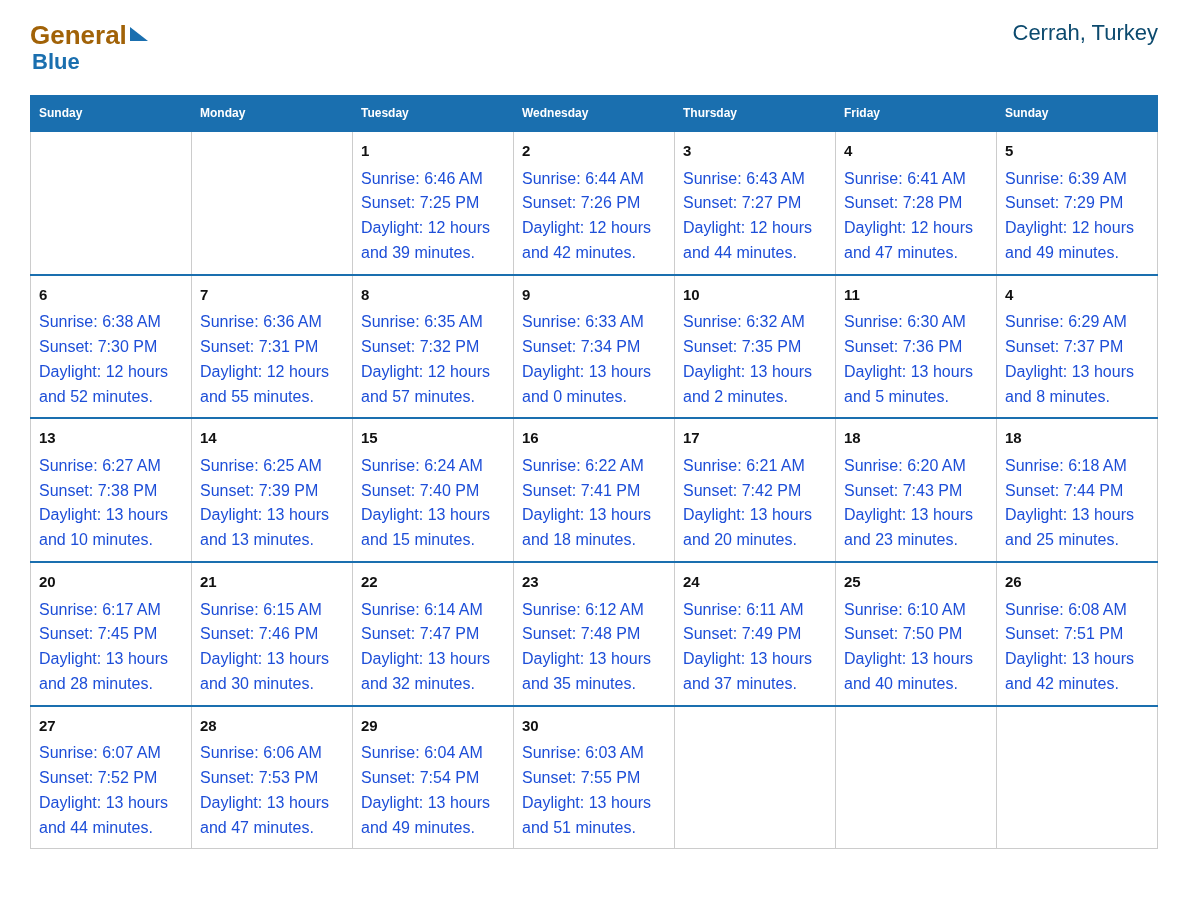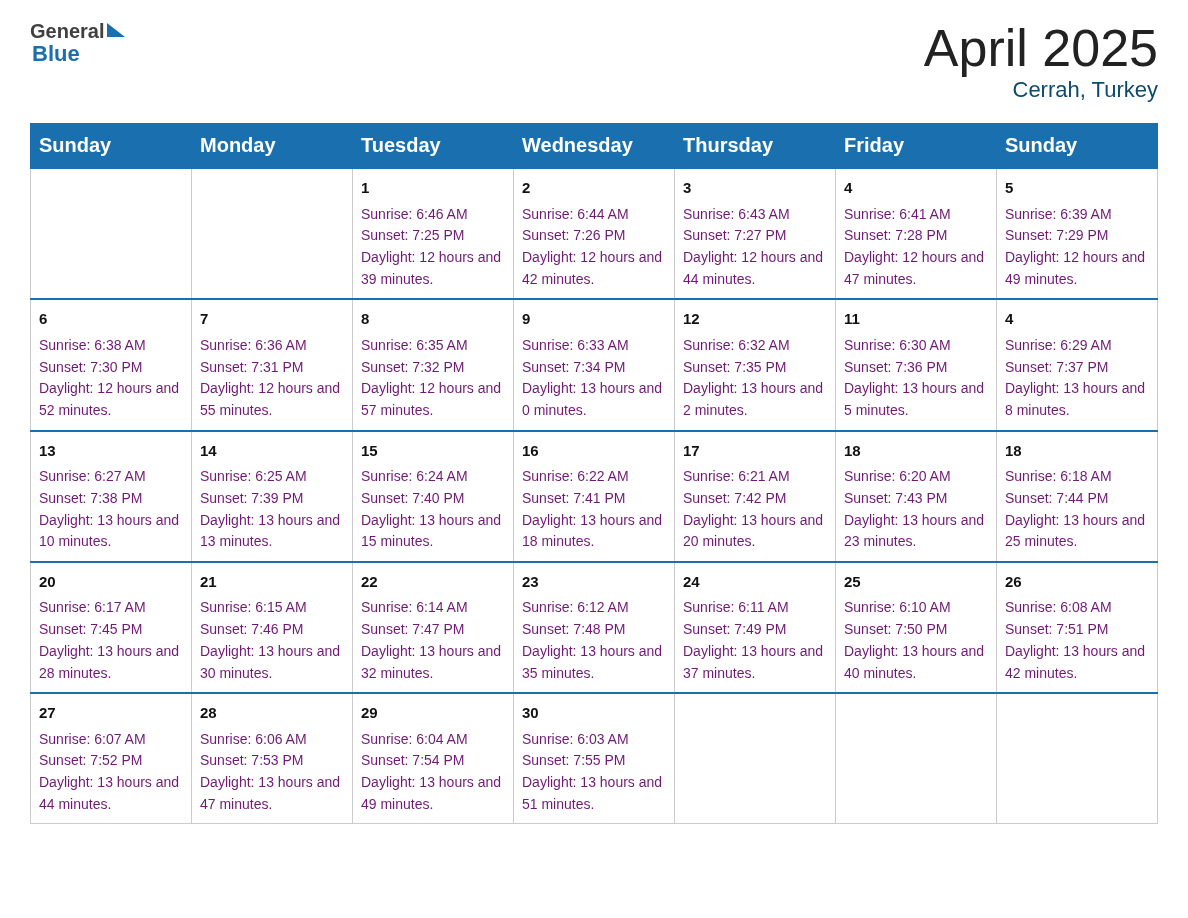--- a/index.html
+++ b/index.html
@@ -42,21 +42,21 @@
       font-weight: normal;
       color: #0c4a6e;
     }
     .calendar {
       width: 100%;
       border-collapse: collapse;
     }
     .calendar thead tr th {
       background-color: #1a6faf;
       color: #fff;
-      font-size: 20px;
+      font-size: 12px;
       font-weight: bold;
       padding: 10px 8px;
       text-align: left;
       border: 1px solid #1a6faf;
     }
     .calendar tbody tr td {
       vertical-align: top;
       padding: 8px 8px;
       border: 1px solid #ccc;
       border-top: 2px solid #1a6faf;
@@ -67,36 +67,36 @@
       line-height: 1.5;
     }
     .calendar tbody tr td .day-num {
       font-size: 15px;
       font-weight: bold;
       display: block;
       margin-bottom: 4px;
       color: #111;
     }
     .calendar tbody tr td .day-info {
-      font-size: 14px;
-      color: #701a75;
+      font-size: 16px;
+      color: #1d4ed8;
       line-height: 1.55;
     }
     .calendar tbody tr td.empty {
       border-top: 2px solid #1a6faf;
     }
     
     .logo-wrapper {
       display: flex;
       align-items: center;
     }
     .logo-text-general {
-      font-size: 20px;
-      font-weight: bold;
-      color: #404040;
+      font-size: 26px;
+      font-weight: bold;
+      color: #a16207;
     }
     .logo-arrow {
       display: inline-block;
       width: 0;
       height: 0;
       border-style: solid;
       border-width: 14px 0 0 18px;
       border-color: transparent transparent transparent #1a6faf;
       margin-left: 3px;
       margin-bottom: 4px;
@@ -107,21 +107,20 @@
 
 <div class="header">
   <div class="logo">
     <div class="logo-wrapper">
       <span class="logo-text-general">General</span>
       <span class="logo-arrow"></span>
     </div>
     <div class="logo-bottom">Blue</div>
   </div>
   <div class="title-block">
-    <h1>April 2025</h1>
     <h2>Cerrah, Turkey</h2>
   </div>
 </div>
 
 <table class="calendar">
   <thead>
     <tr>
     <th>Sunday</th>
         <th>Monday</th>
         <th>Tuesday</th>
@@ -167,21 +166,21 @@
         </td>
         <td>
           <span class="day-num">8</span>
           <div class="day-info">Sunrise: 6:35 AM<br>Sunset: 7:32 PM<br>Daylight: 12 hours and 57 minutes.</div>
         </td>
         <td>
           <span class="day-num">9</span>
           <div class="day-info">Sunrise: 6:33 AM<br>Sunset: 7:34 PM<br>Daylight: 13 hours and 0 minutes.</div>
         </td>
         <td>
-          <span class="day-num">12</span>
+          <span class="day-num">10</span>
           <div class="day-info">Sunrise: 6:32 AM<br>Sunset: 7:35 PM<br>Daylight: 13 hours and 2 minutes.</div>
         </td>
         <td>
           <span class="day-num">11</span>
           <div class="day-info">Sunrise: 6:30 AM<br>Sunset: 7:36 PM<br>Daylight: 13 hours and 5 minutes.</div>
         </td>
         <td>
           <span class="day-num">4</span>
           <div class="day-info">Sunrise: 6:29 AM<br>Sunset: 7:37 PM<br>Daylight: 13 hours and 8 minutes.</div>
         </td>

